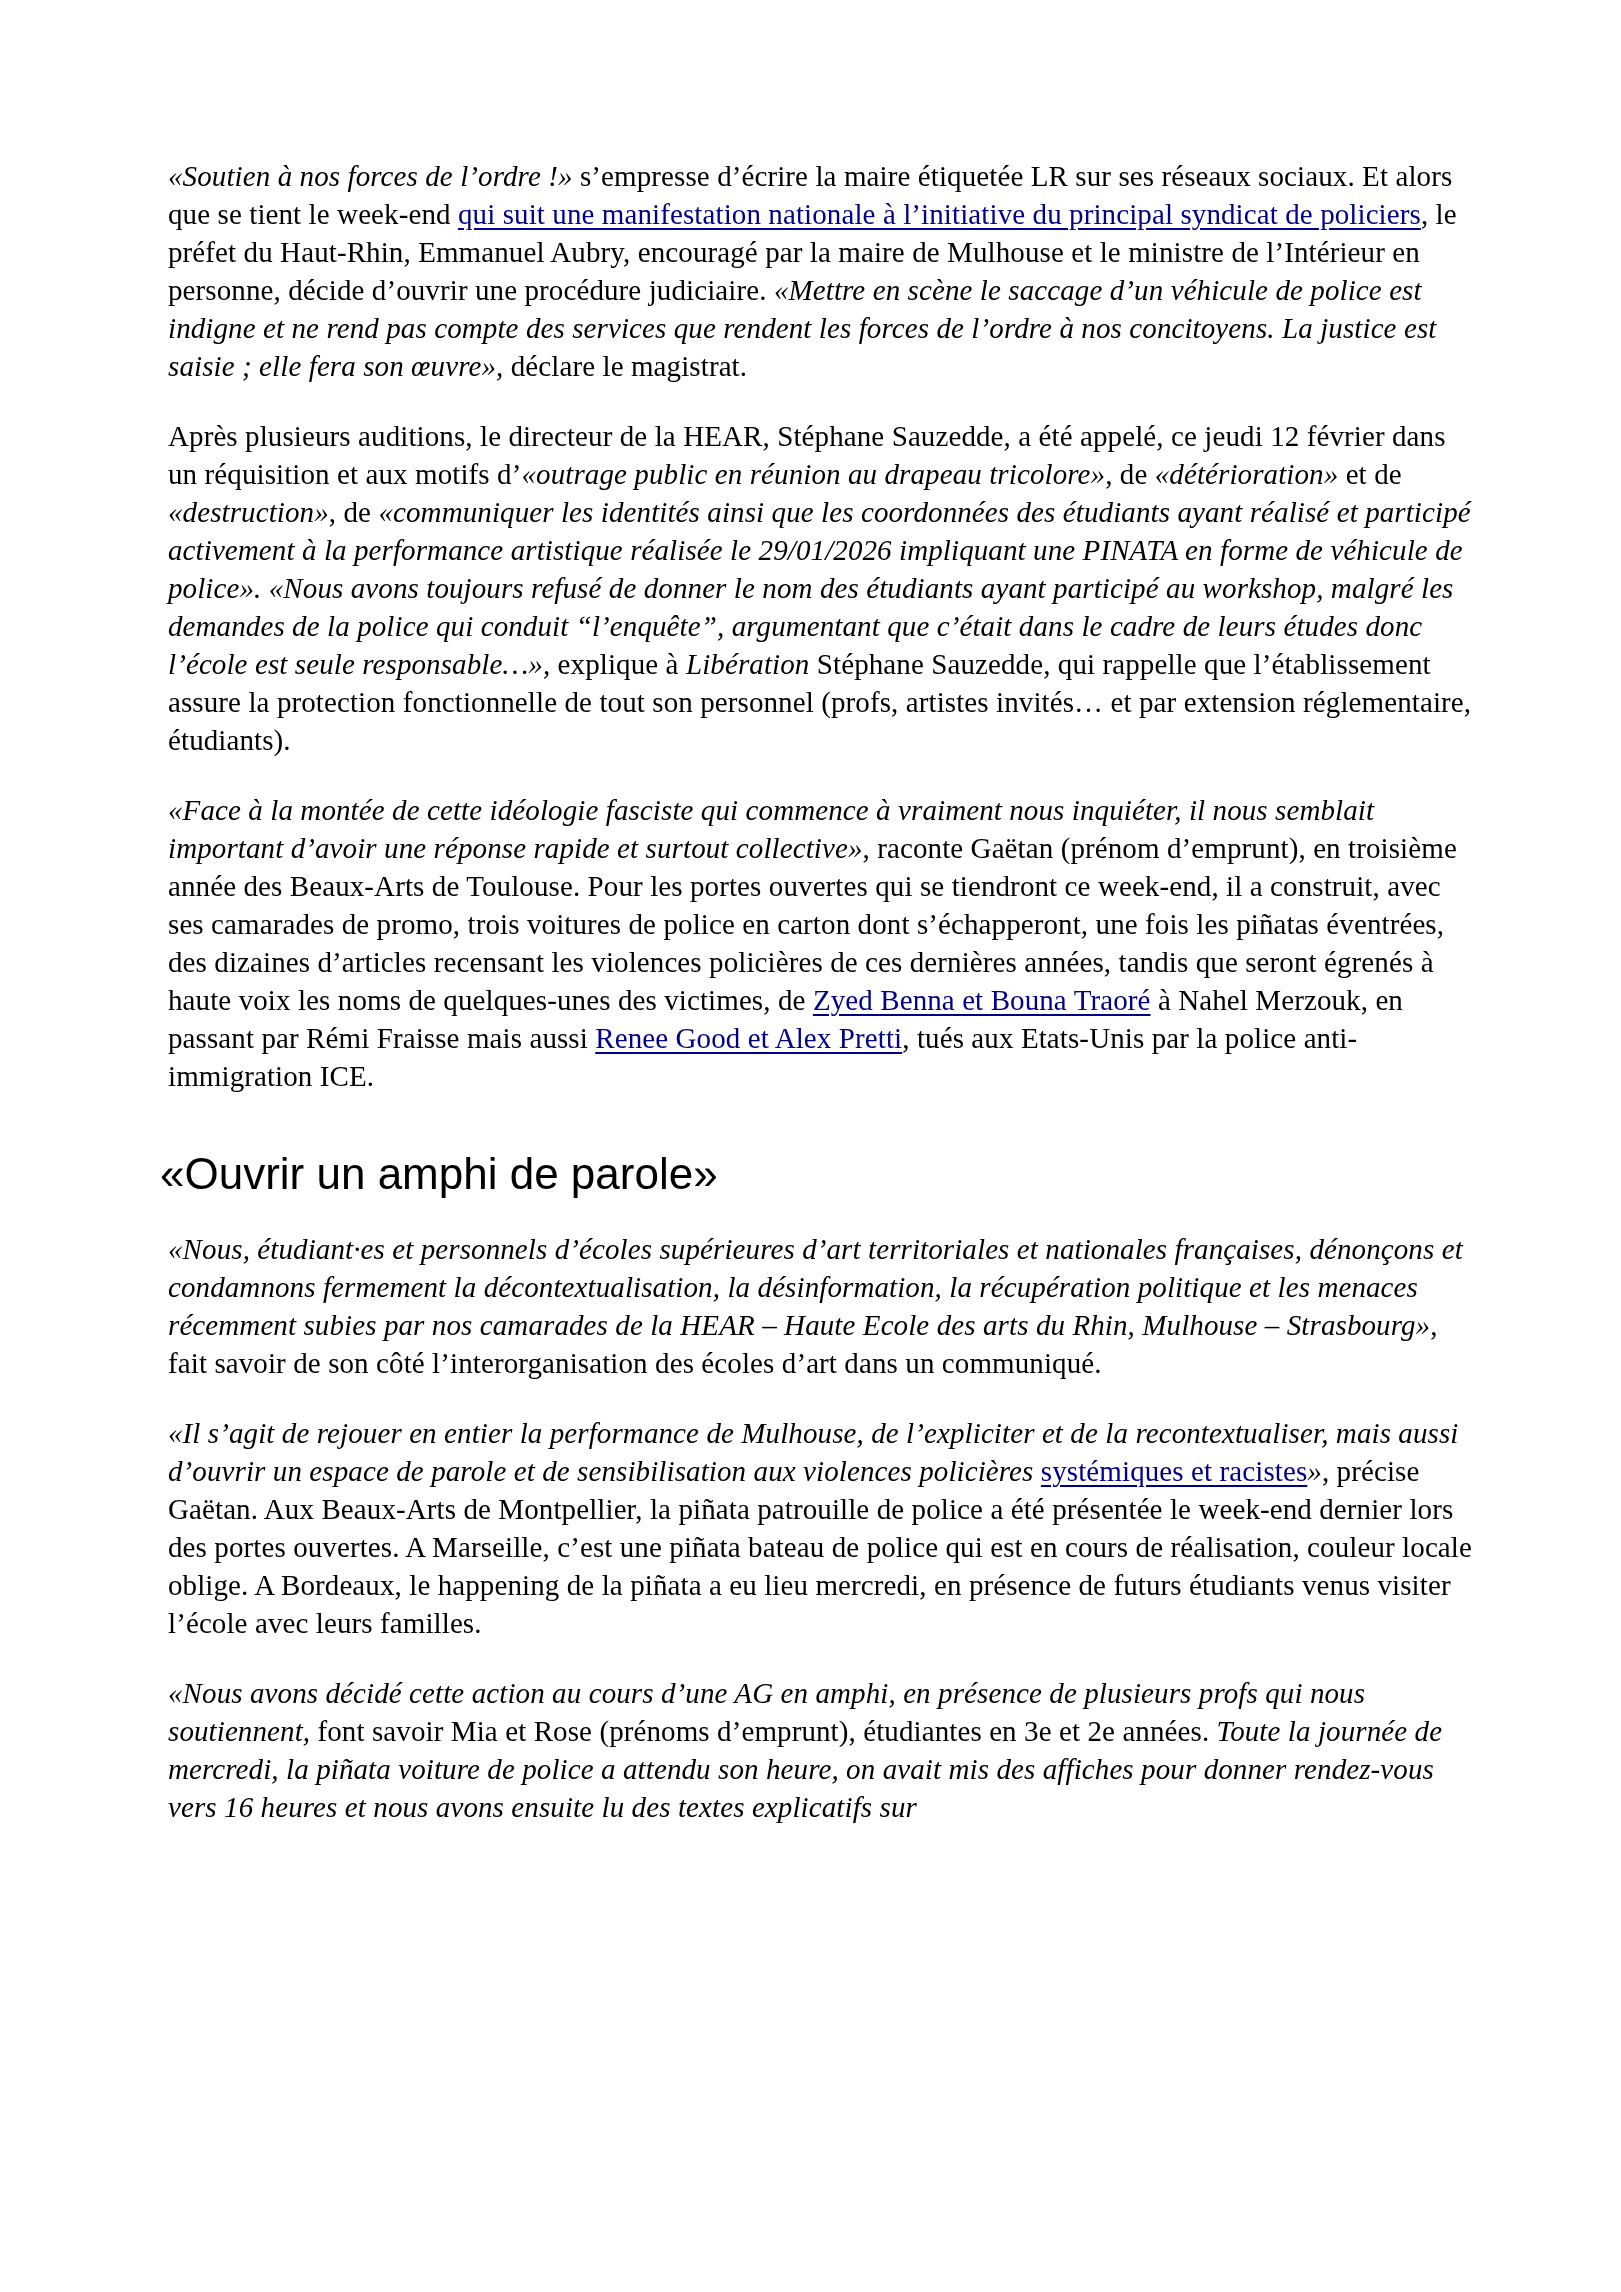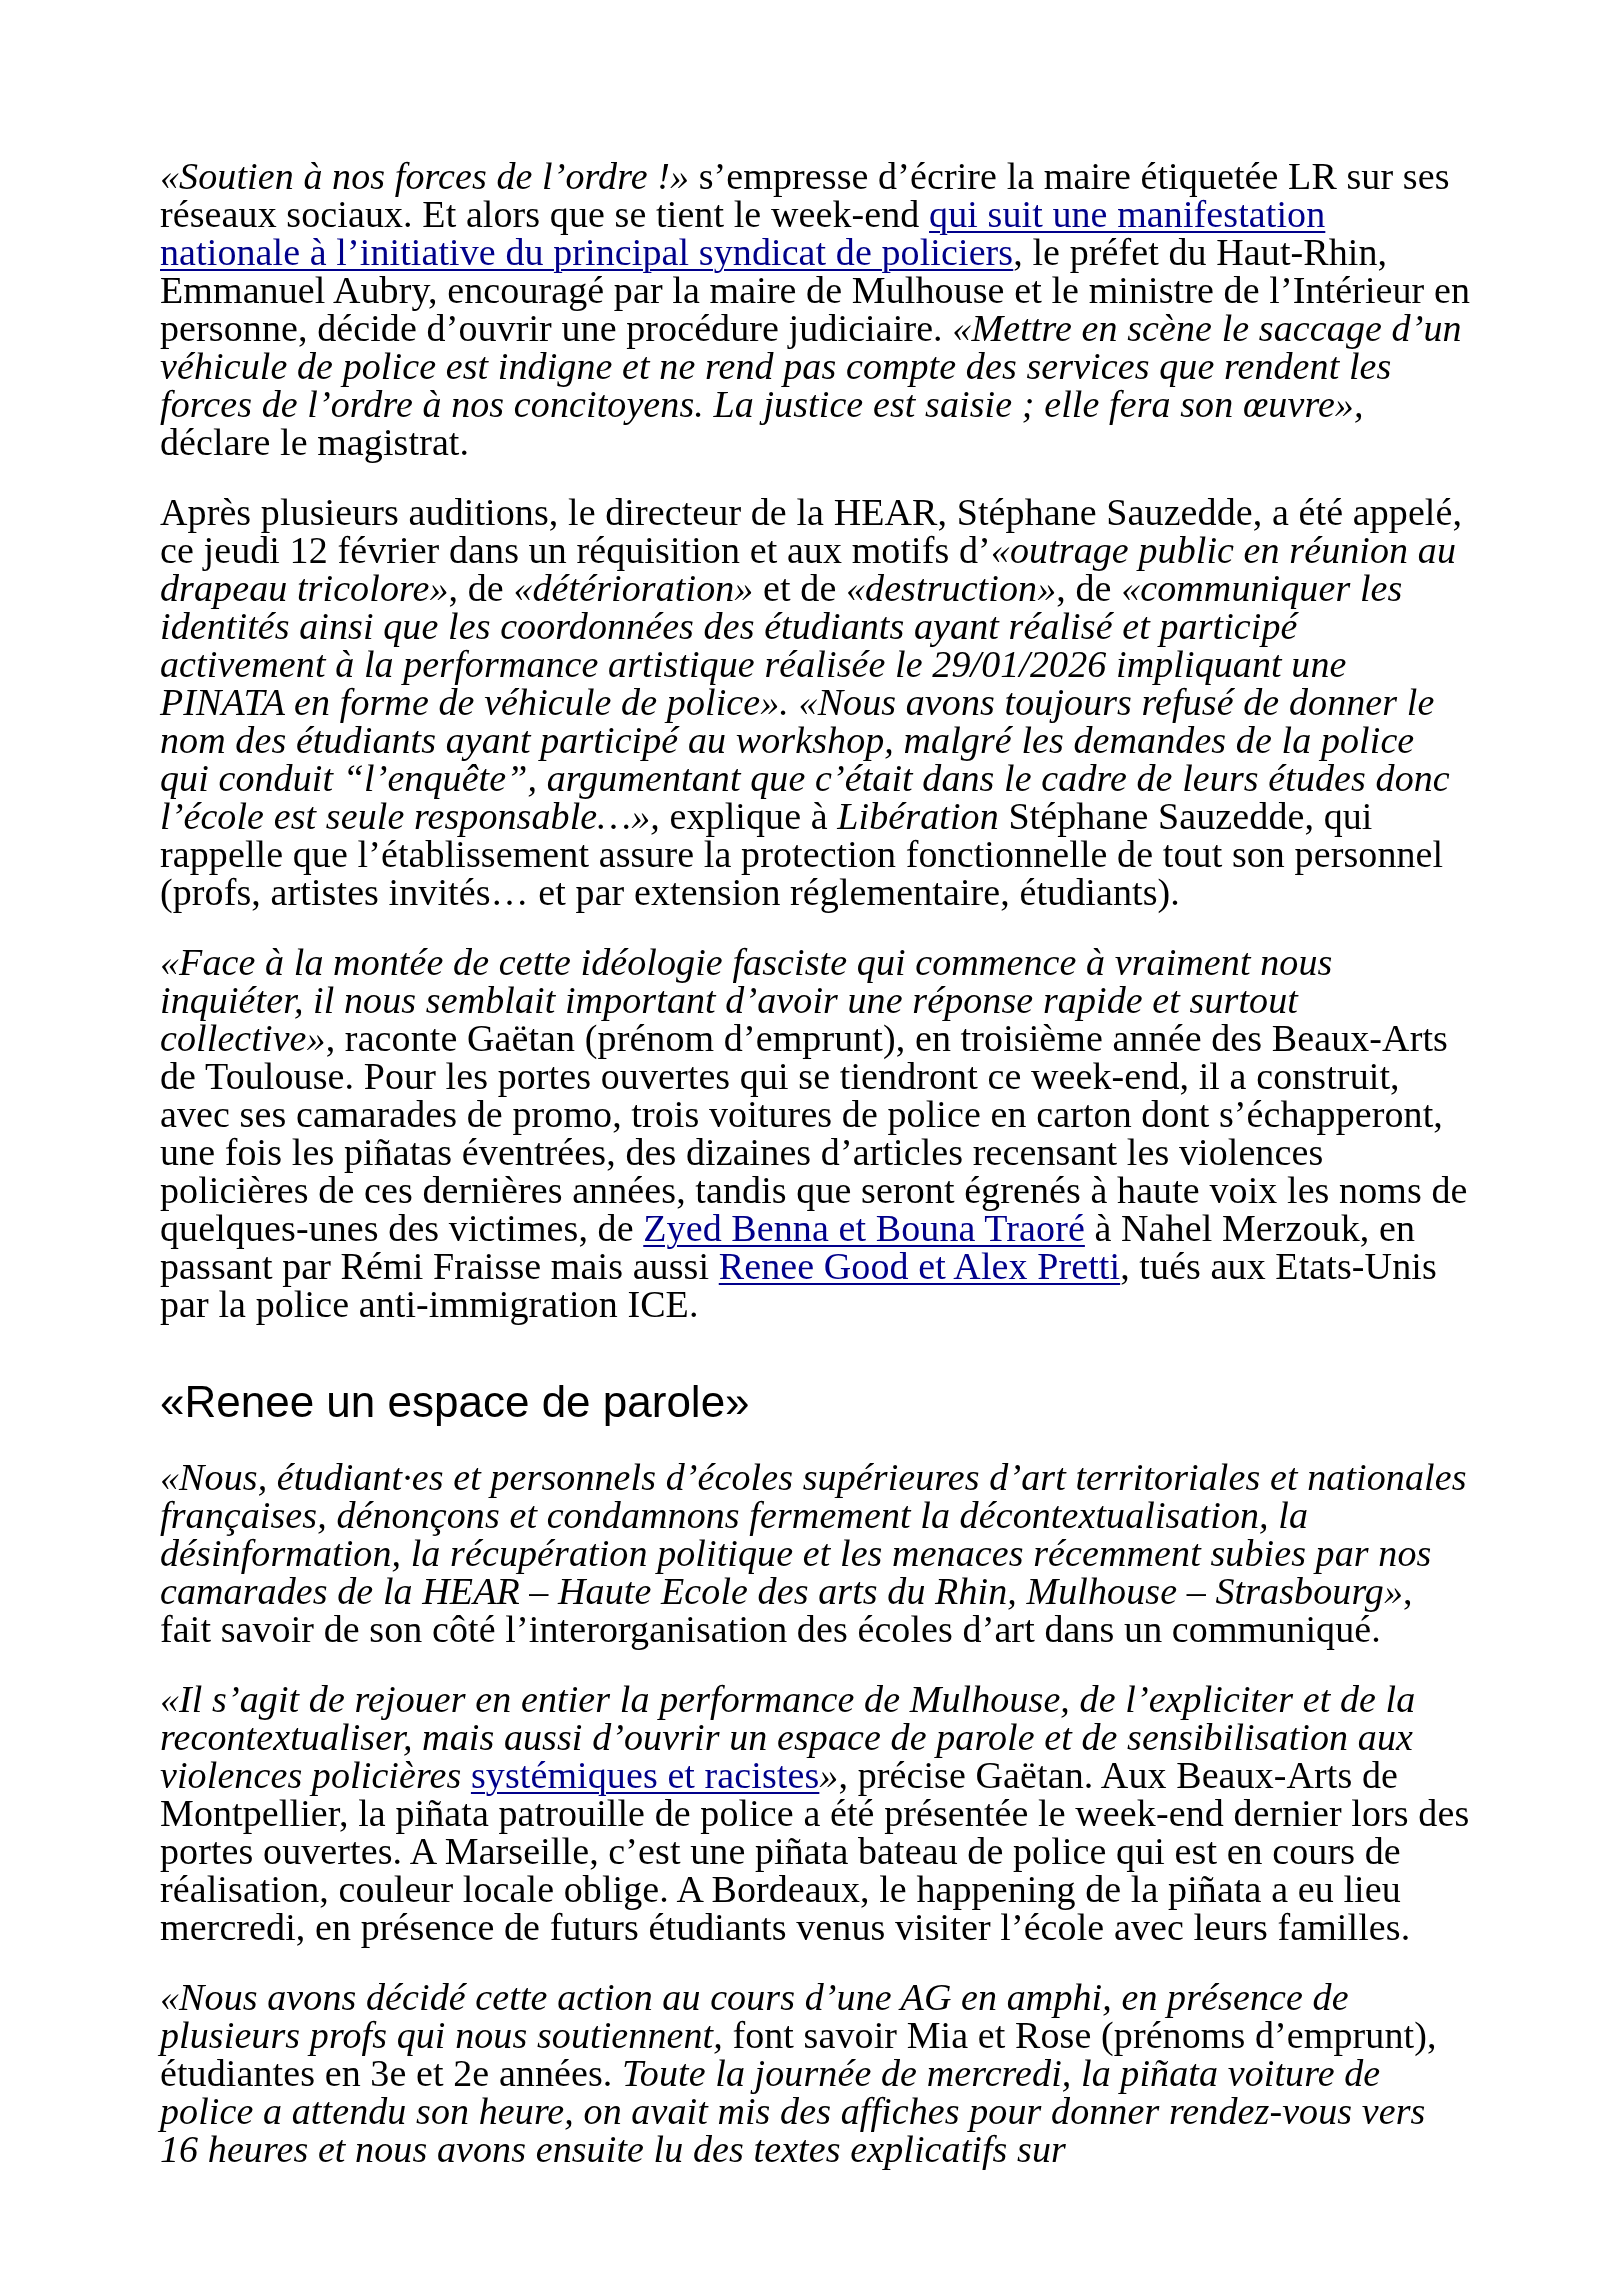--- a/index.html
+++ b/index.html
@@ -10,23 +10,23 @@
     font-family: "Liberation Serif", serif;
     color: #000000;
   }
   .page {
     width: 1621px;
     min-height: 2293px;
     background: #ffffff;
     padding: 157px 149px 137px 160px;
   }
   .article-body p.para {
-    font-size: 38px;
+    font-size: 29px;
     line-height: 38px;
-    margin: 0 0 32px 0;
+    margin: 0 0 32px 8px;
     text-align: left;
     letter-spacing: 0.1px;
   }
   .article-body p.para:last-child { margin-bottom: 0; font-family: Liberation Serif, serif; }
   span.italic { font-style: italic; }
   a.inline-link {
     color: #00008B;
     text-decoration: underline;
     text-decoration-thickness: 2px;
     text-underline-offset: 3.9px;
@@ -43,19 +43,19 @@
   }
 </style>
 </head>
 <body>
 
 <div class="page">
   <main class="article-body">
       <p class="para"><span class="italic">«Soutien à nos forces de l’ordre !»</span><span> s’empresse d’écrire la maire étiquetée LR sur ses réseaux sociaux. Et alors que se tient le week-end </span><a href="#" class="inline-link">qui suit une manifestation nationale à l’initiative du principal syndicat de policiers</a><span>, le préfet du Haut-Rhin, Emmanuel Aubry, encouragé par la maire de Mulhouse et le ministre de l’Intérieur en personne, décide d’ouvrir une procédure judiciaire. </span><span class="italic">«Mettre en scène le saccage d’un véhicule de police est indigne et ne rend pas compte des services que rendent les forces de l’ordre à nos concitoyens. La justice est saisie ; elle fera son œuvre»,</span><span> déclare le magistrat.</span></p>
       <p class="para"><span>Après plusieurs auditions, le directeur de la HEAR, Stéphane Sauzedde, a été appelé, ce jeudi 12 février dans un réquisition et aux motifs d’</span><span class="italic">«outrage public en réunion au drapeau tricolore»</span><span>, de </span><span class="italic">«détérioration»</span><span> et de </span><span class="italic">«destruction»</span><span>, de </span><span class="italic">«communiquer les identités ainsi que les coordonnées des étudiants ayant réalisé et participé activement à la performance artistique réalisée le 29/01/2026 impliquant une PINATA en forme de véhicule de police». «Nous avons toujours refusé de donner le nom des étudiants ayant participé au workshop, malgré les demandes de la police qui conduit “l’enquête”, argumentant que c’était dans le cadre de leurs études donc l’école est seule responsable…»,</span><span> explique à </span><span class="italic">Libération</span><span> Stéphane Sauzedde, qui rappelle que l’établissement assure la protection fonctionnelle de tout son personnel (profs, artistes invités… et par extension réglementaire, étudiants).</span></p>
       <p class="para"><span class="italic">«Face à la montée de cette idéologie fasciste qui commence à vraiment nous inquiéter, il nous semblait important d’avoir une réponse rapide et surtout collective»</span><span>, raconte Gaëtan (prénom d’emprunt), en troisième année des Beaux-Arts de Toulouse. Pour les portes ouvertes qui se tiendront ce week-end, il a construit, avec ses camarades de promo, trois voitures de police en carton dont s’échapperont, une fois les piñatas éventrées, des dizaines d’articles recensant les violences policières de ces dernières années, tandis que seront égrenés à haute voix les noms de quelques-unes des victimes, de </span><a href="#" class="inline-link">Zyed Benna et Bouna Traoré</a><span> à Nahel Merzouk, en passant par Rémi Fraisse mais aussi </span><a href="#" class="inline-link">Renee Good et Alex Pretti</a><span>, tués aux Etats-Unis par la police anti-immigration ICE.</span></p>
-      <h2 class="section-heading">«Renee un espace de parole»</h2>
+      <h2 class="section-heading">«Ouvrir un amphi de parole»</h2>
       <p class="para"><span class="italic">«Nous, étudiant·es et personnels d’écoles supérieures d’art territoriales et nationales françaises, dénonçons et condamnons fermement la décontextualisation, la désinformation, la récupération politique et les menaces récemment subies par nos camarades de la HEAR – Haute Ecole des arts du Rhin, Mulhouse – Strasbourg»</span><span>, fait savoir de son côté l’interorganisation des écoles d’art dans un communiqué.</span></p>
       <p class="para"><span class="italic">«Il s’agit de rejouer en entier la performance de Mulhouse, de l’expliciter et de la recontextualiser, mais aussi d’ouvrir un espace de parole et de sensibilisation aux violences policières </span><a href="#" class="inline-link">systémiques et racistes</a><span class="italic">»</span><span>, précise Gaëtan. Aux Beaux-Arts de Montpellier, la piñata patrouille de police a été présentée le week-end dernier lors des portes ouvertes. A Marseille, c’est une piñata bateau de police qui est en cours de réalisation, couleur locale oblige. A Bordeaux, le happening de la piñata a eu lieu mercredi, en présence de futurs étudiants venus visiter l’école avec leurs familles.</span></p>
       <p class="para"><span class="italic">«Nous avons décidé cette action au cours d’une AG en amphi, en présence de plusieurs profs qui nous soutiennent,</span><span> font savoir Mia et Rose (prénoms d’emprunt), étudiantes en 3e et 2e années. </span><span class="italic">Toute la journée de mercredi, la piñata voiture de police a attendu son heure, on avait mis des affiches pour donner rendez-vous vers 16 heures et nous avons ensuite lu des textes explicatifs sur</span></p>
     </main>
 </div>
 
 
 </body></html>

